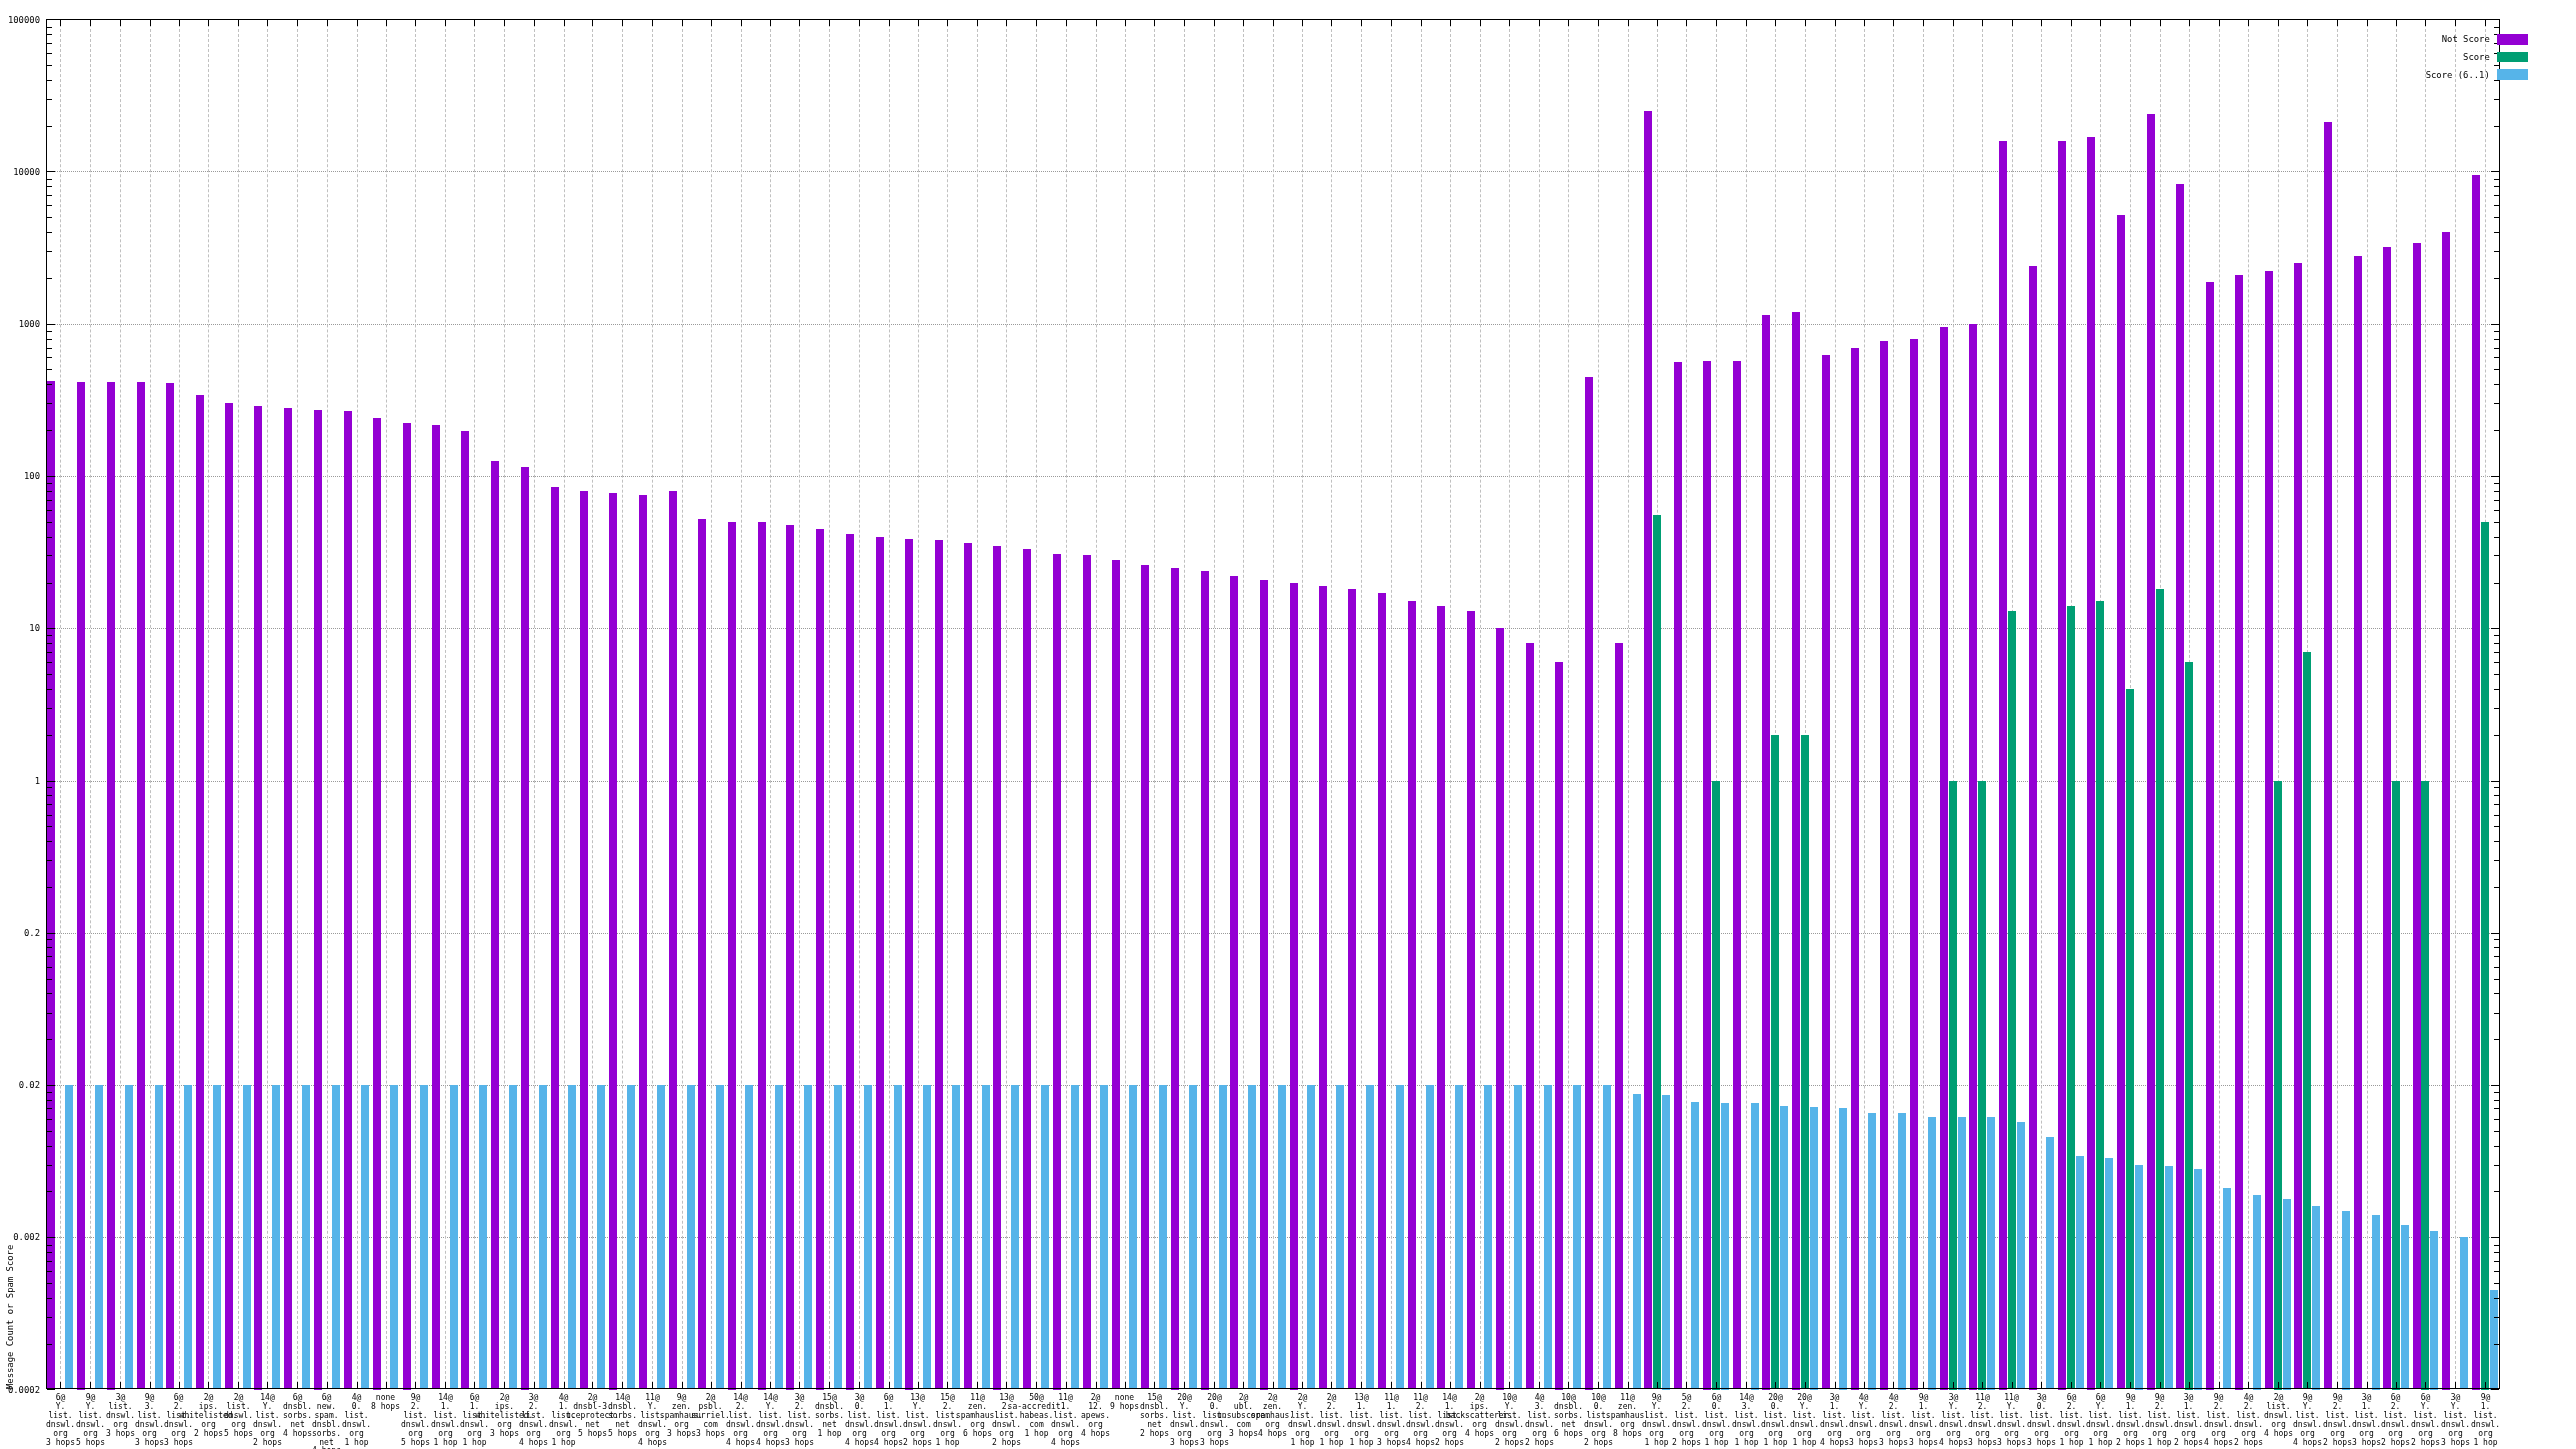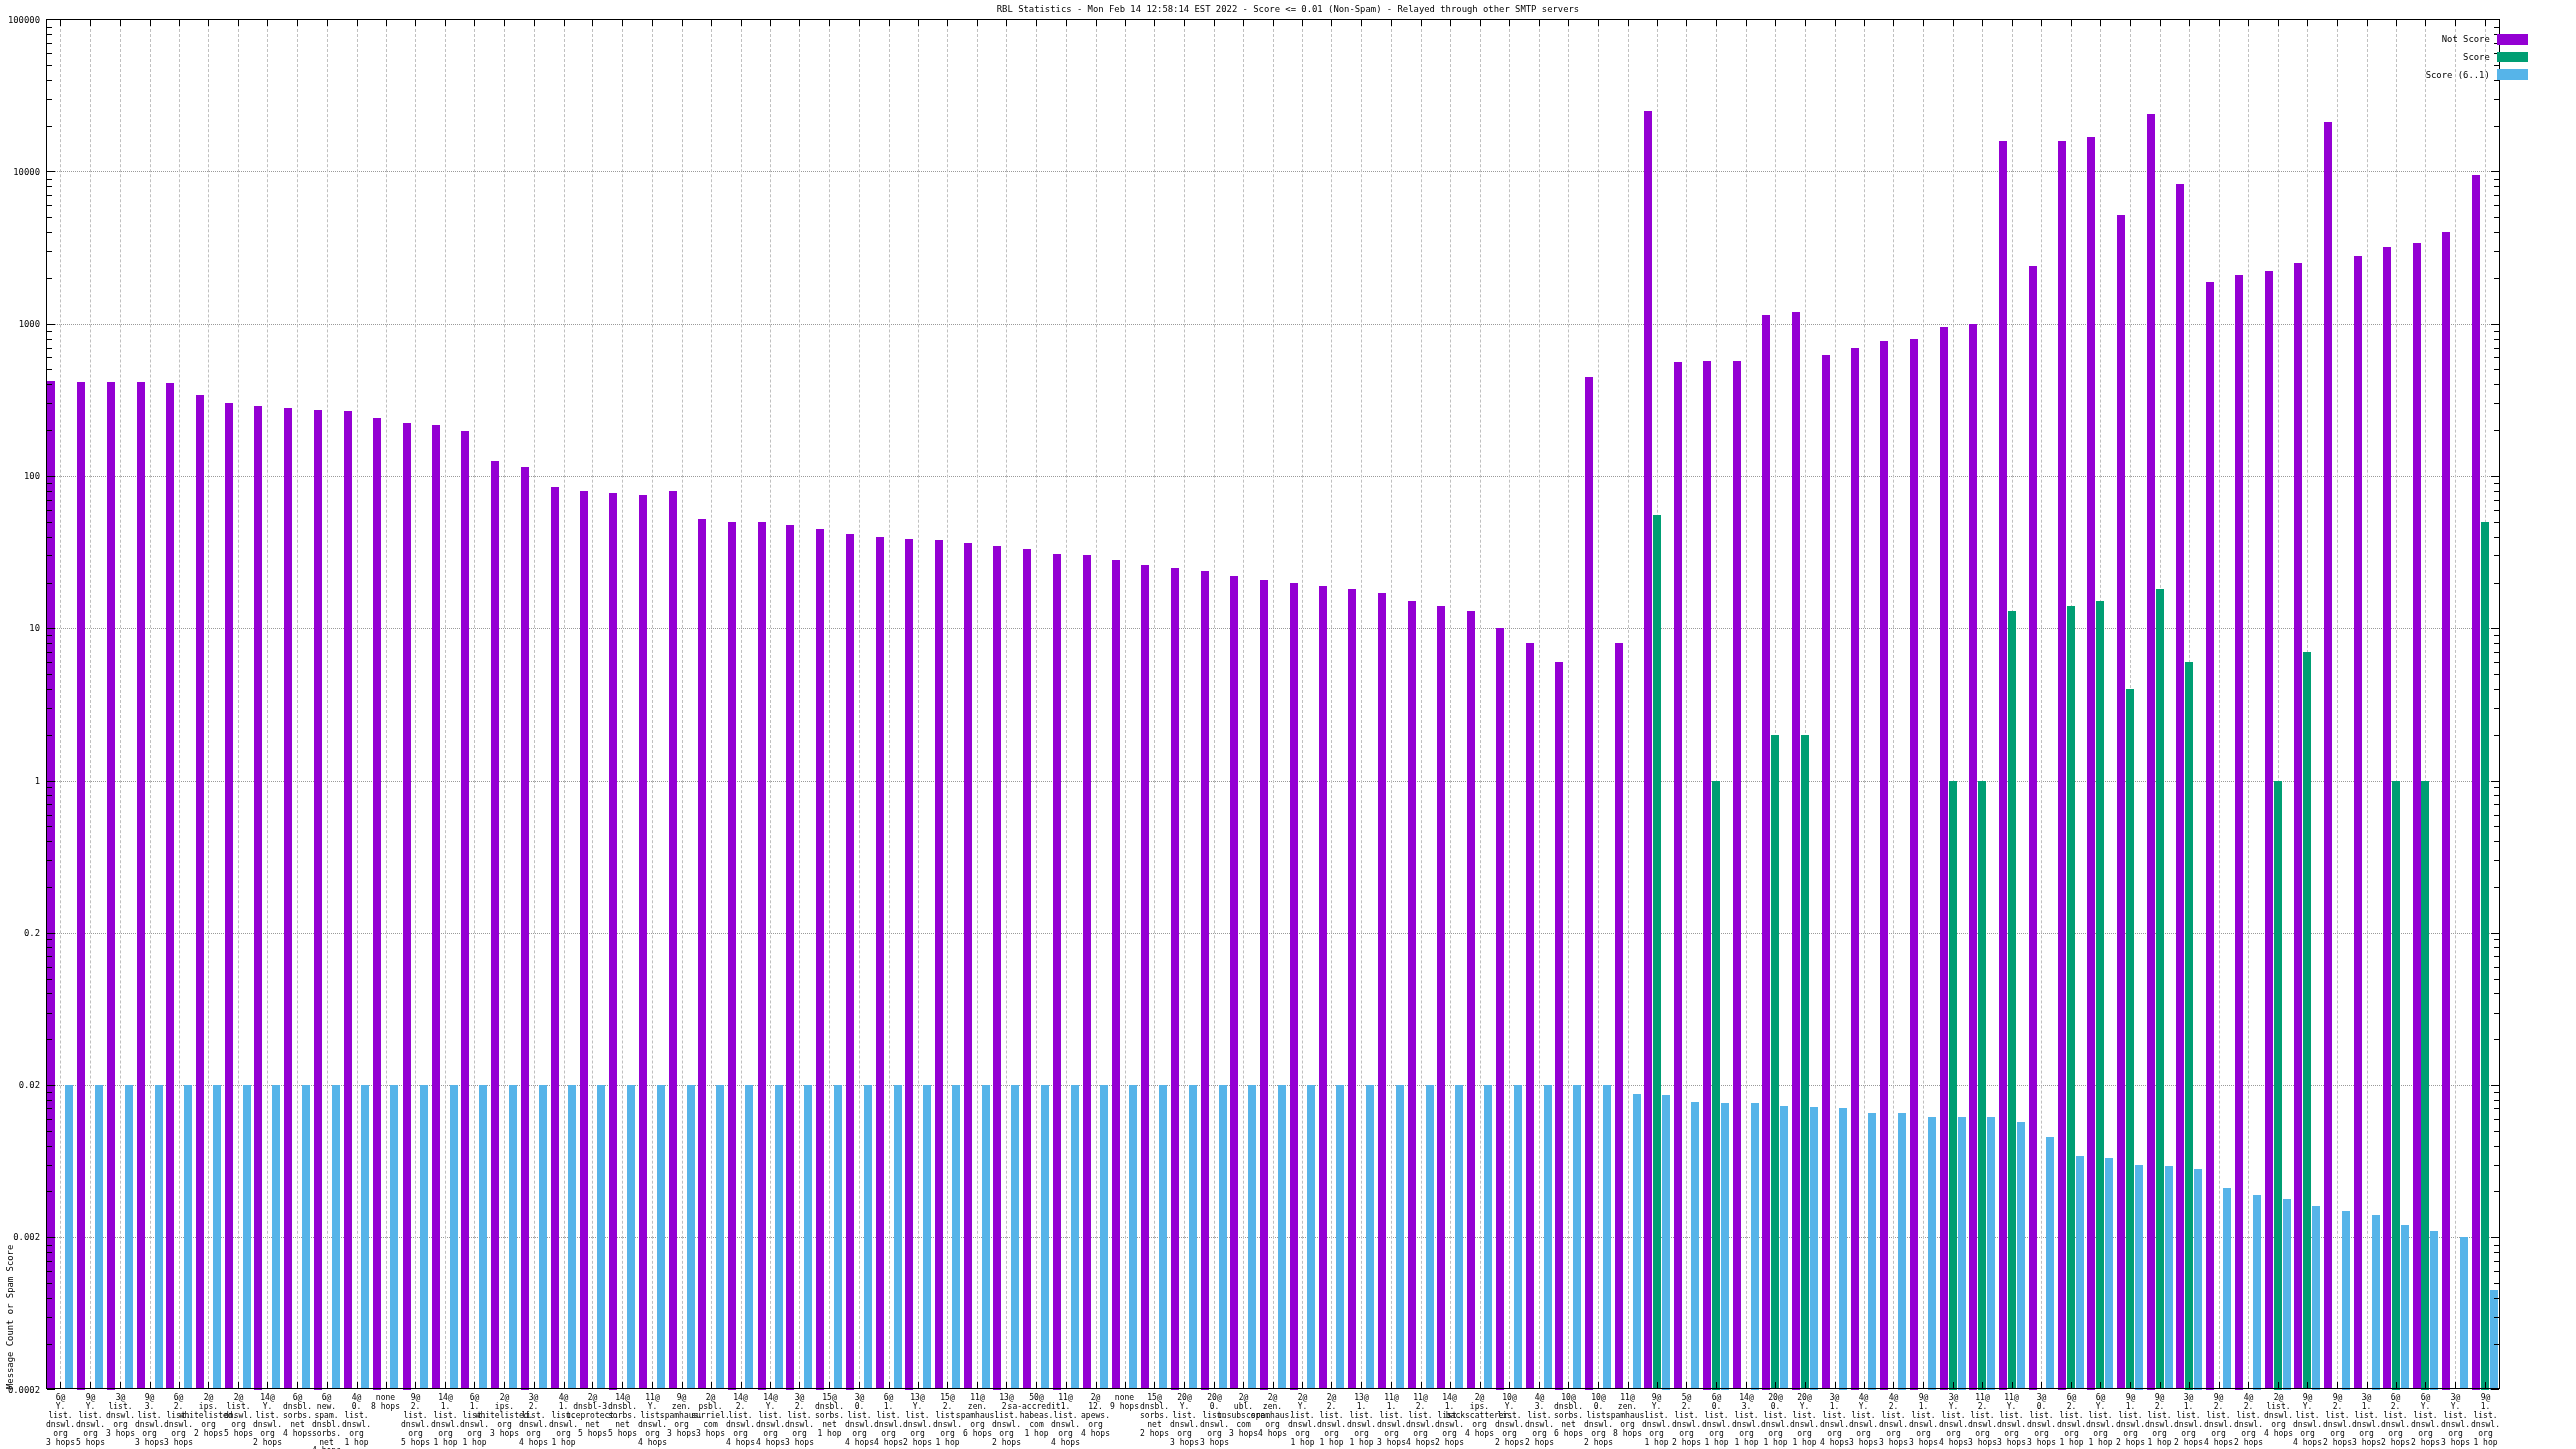--- a/index.html
+++ b/index.html
@@ -19,21 +19,20 @@
   .bar{position:absolute;z-index:3;}
   .legend{position:absolute;top:34px;right:48px;z-index:6;}
   .legend-row{display:flex;align-items:center;justify-content:flex-end;margin-bottom:7.2px;}
   .legend-text{font-size:8.9px;margin-right:7.2px;}
   .legend-swatch{display:inline-block;width:31px;height:10.5px;}
 </style>
 </head>
 <body>
 
 <div class="screen" id="screen">
-  <div class="chart-title">RBL Statistics - Mon Feb 14 12:58:14 EST 2022 - Score &lt;= 0.01 (Non-Spam) - Relayed through other SMTP servers</div>
   <div class="ylabel">Message Count or Spam Score</div>
   <div class="frame"></div>
   <div class="legend">
     <div class="legend-row">
       <span class="legend-text">Not Score</span>
       <span class="legend-swatch" style="background: rgb(148, 0, 211);"></span>
     </div>
     <div class="legend-row">
       <span class="legend-text">Score</span>
       <span class="legend-swatch" style="background: rgb(0, 158, 115);"></span>

